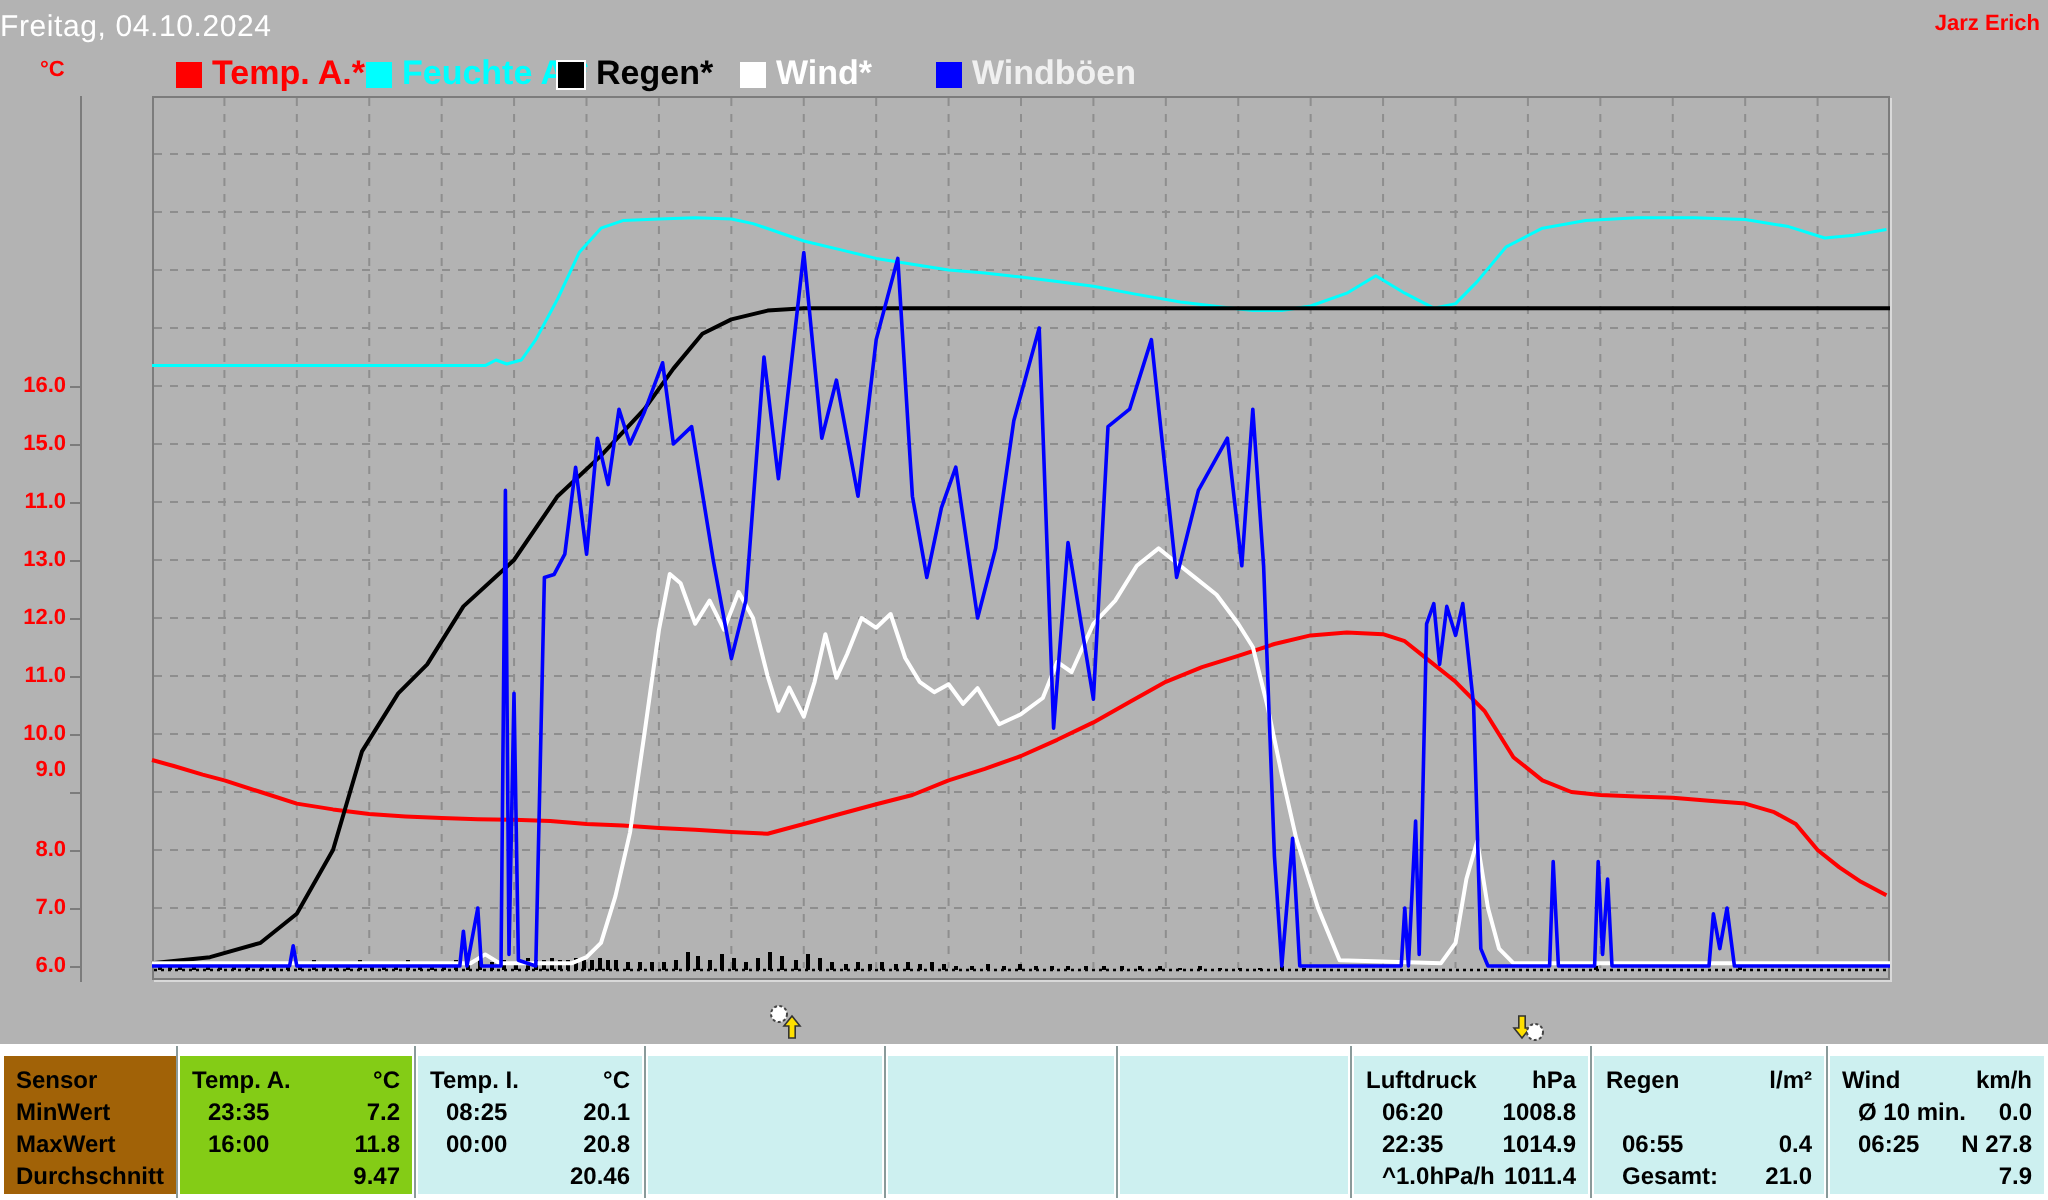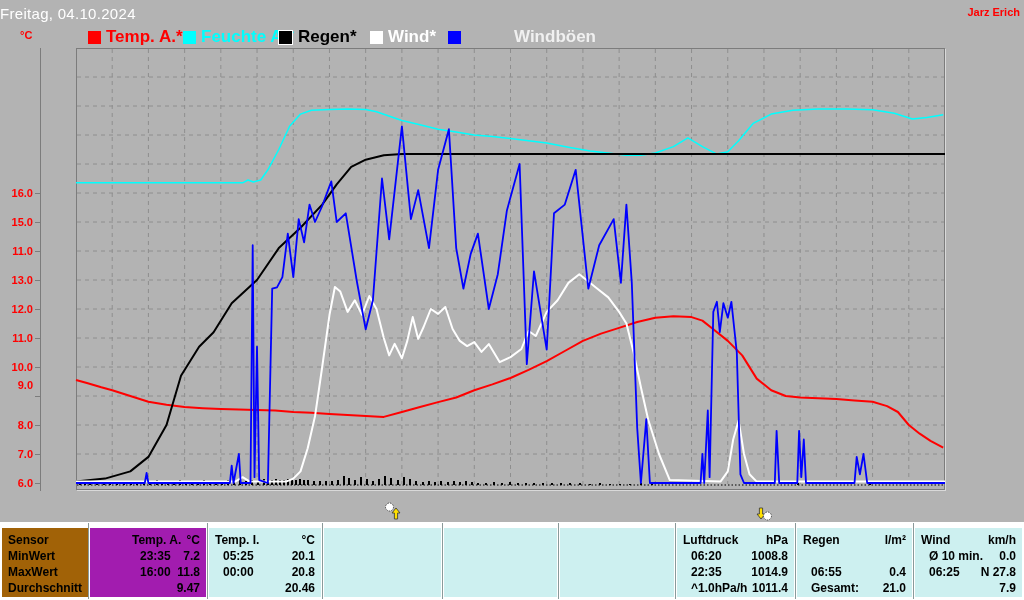--- a/index.html
+++ b/index.html
@@ -44,21 +44,21 @@
         <span class="legend-label" style="color: rgb(0, 255, 255);">Feuchte A.*</span>
       </div>
       <div class="abs legend-item" style="left: 278px;">
         <span class="legend-swatch" style="background: rgb(0, 0, 0); border: 1px solid rgb(255, 255, 255);"></span>
         <span class="legend-label" style="color: rgb(0, 0, 0);">Regen*</span>
       </div>
       <div class="abs legend-item" style="left: 370px;">
         <span class="legend-swatch" style="background: rgb(255, 255, 255);"></span>
         <span class="legend-label" style="color: rgb(255, 255, 255);">Wind*</span>
       </div>
-      <div class="abs legend-item" style="left: 448px; gap: 48px;">
+      <div class="abs legend-item" style="left: 468px;">
         <span class="legend-swatch" style="background: rgb(0, 0, 255);"></span>
         <span class="legend-label" style="color: rgb(240, 240, 240);">Windböen</span>
       </div>
     </div>
 
   <div class="abs" id="y-axis">
       <div class="abs y-tick" style="top: 193px;"></div>
       <div class="abs y-label" style="top: 187px;">16.0</div>
       <div class="abs y-tick" style="top: 222px;"></div>
       <div class="abs y-label" style="top: 216px;">15.0</div>
@@ -242,21 +242,21 @@
         </div>
         <div class="t-row hdr">
           <span class="lft">MaxWert</span>
           <span></span>
         </div>
         <div class="t-row hdr">
           <span class="lft">Durchschnitt</span>
           <span></span>
         </div>
       </div>
-      <div class="t-col" style="left: 90px; width: 116px; background: #a21caf; padding-left: 36px;">
+      <div class="t-col" style="left: 90px; width: 116px; background: #84cc16;">
         <div class="t-row hdr">
           <span class="lft">Temp. A.</span>
           <span>°C</span>
         </div>
         <div class="t-row">
           <span class="lft">23:35</span>
           <span>7.2</span>
         </div>
         <div class="t-row">
           <span class="lft">16:00</span>
@@ -267,21 +267,21 @@
           <span>9.47</span>
         </div>
       </div>
       <div class="t-sep" style="left: 88px;"></div>
       <div class="t-col" style="left: 209px; width: 112px; background: rgb(205, 240, 240);">
         <div class="t-row hdr">
           <span class="lft">Temp. I.</span>
           <span>°C</span>
         </div>
         <div class="t-row">
-          <span class="lft">05:25</span>
+          <span class="lft">08:25</span>
           <span>20.1</span>
         </div>
         <div class="t-row">
           <span class="lft">00:00</span>
           <span>20.8</span>
         </div>
         <div class="t-row">
           <span class="lft"></span>
           <span>20.46</span>
         </div>

